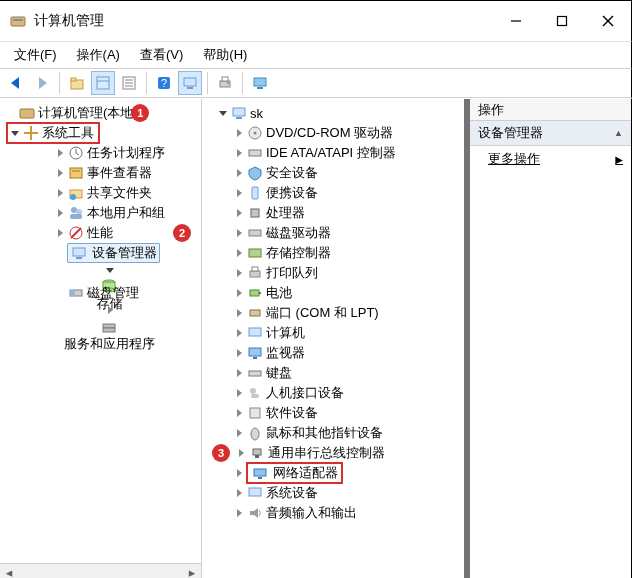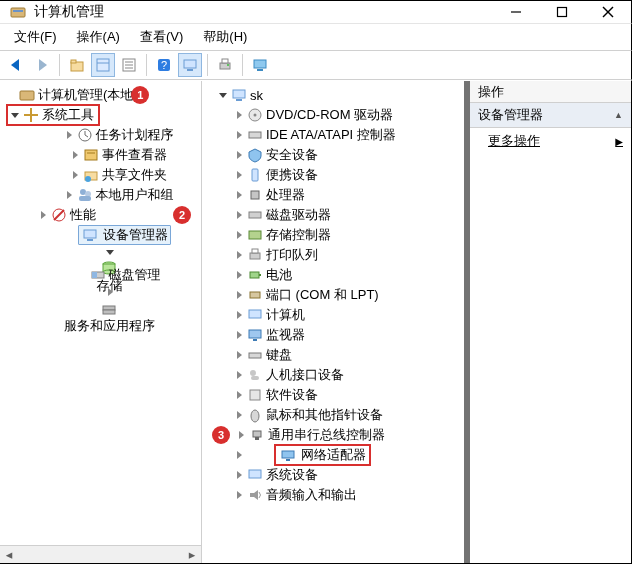--- a/index.html
+++ b/index.html
@@ -8,21 +8,21 @@
     font-family: "Microsoft YaHei", "Segoe UI", Tahoma, sans-serif;
     font-size: 13px;
     background: #fff;
     width: 632px;
     height: 578px;
     overflow: hidden;
     color: #000;
   }
   
   .titlebar {
-    height: 24px;
+    height: 42px;
     display: flex;
     align-items: center;
     padding: 0 0 0 10px;
     border-bottom: 1px solid #e5e5e5;
     border-top: 1px solid #000;
     border-right: 1px solid #000;
   }
   .titlebar .app-icon { width: 16px; height: 16px; margin-right: 8px; }
   .titlebar .title { flex: 1; white-space: nowrap; overflow: hidden; font-size: 14px; }
   .titlebar .win-controls { display: flex; height: 100%; }
@@ -96,38 +96,38 @@
   .selected-left {
     border:1px solid #7aa7d8;
     background:#e5f1fb;
     padding:0 2px;
     border-radius:1px;
     display:inline-flex; align-items:center; gap:2px;
   }
   .selected-center {
     border:2px solid #d82f2e;
     padding:0 3px;
-    display:inline-flex; align-items:center; gap:2px;margin-left:28px;
+    display:inline-flex; align-items:center; gap:2px;
   }
   .red-box {
     border:2px solid #d82f2e;
     padding: 0 4px 0 0;
     display:inline-flex; align-items:center; gap:0;
   }
   .badge {
     width:18px; height:18px; border-radius:50%;
     background:#d82f2e; color:#fff;
     font-size:11px; font-weight:bold;
     display:flex; align-items:center; justify-content:center;
     flex:none;
   }
   
   .ind0 { padding-left: 4px; }
   .ind1 { padding-left: 20px; flex-direction: column; }
-  .ind2 { padding-left: 36px; justify-content: center; }
+  .ind2 { padding-left: 53px; }
   .ind14 { padding-left: 14px; }
   .ind30 { padding-left: 30px; }
   
   .actions-header {
     height: 22px;
     background:#f6f6f6;
     border-bottom:1px solid #cfcfcf;
     padding: 2px 8px;
     font-size:13px;
     display:flex; align-items:center;

